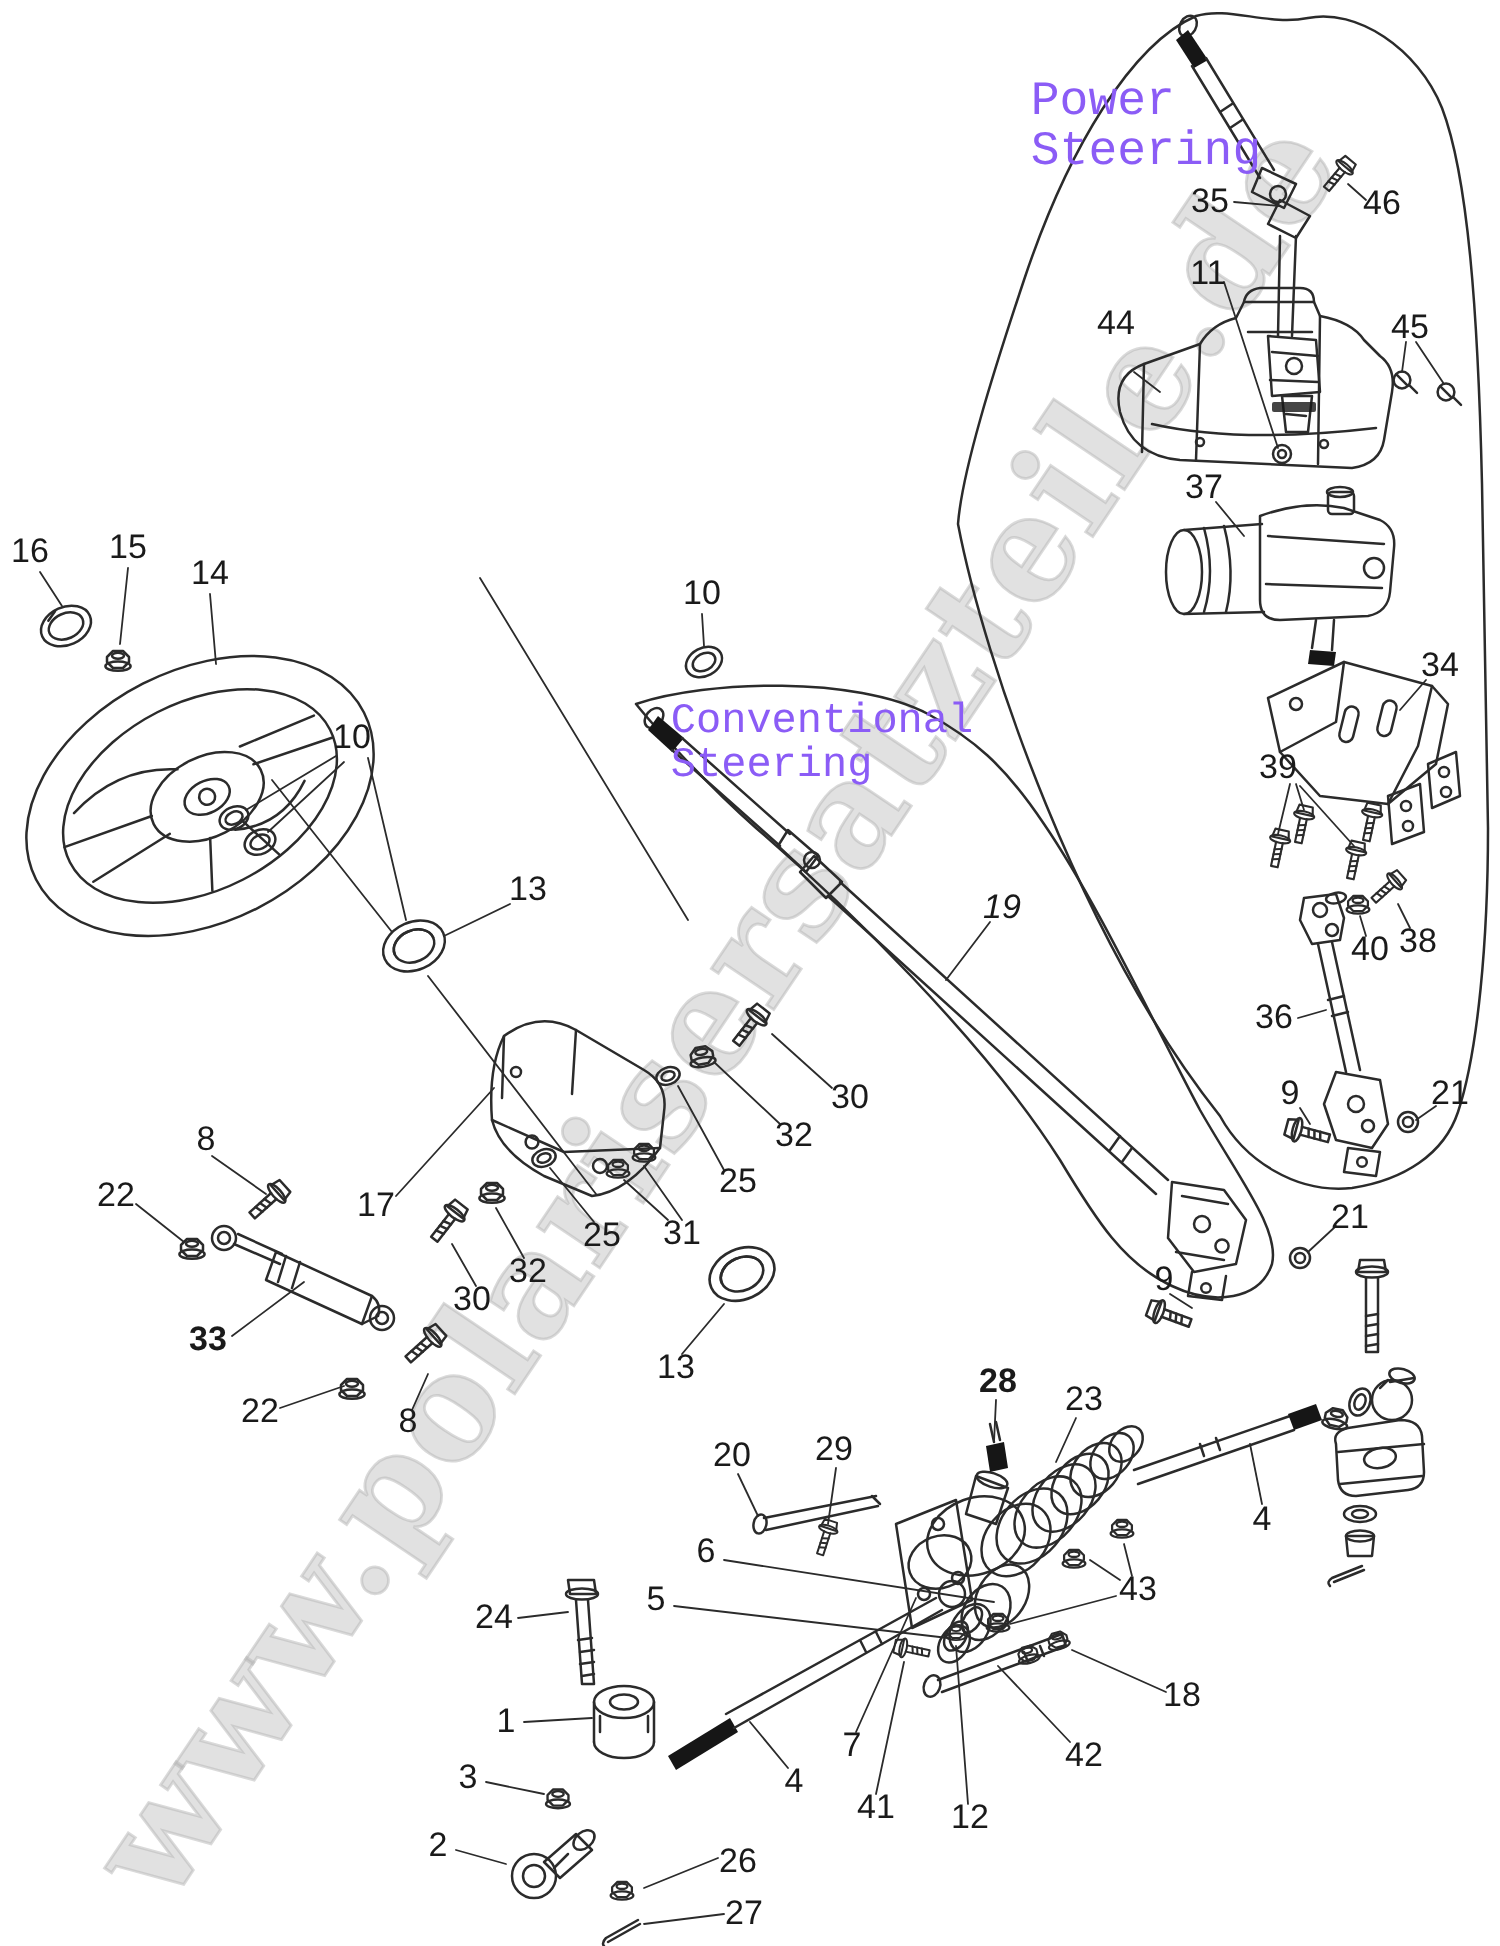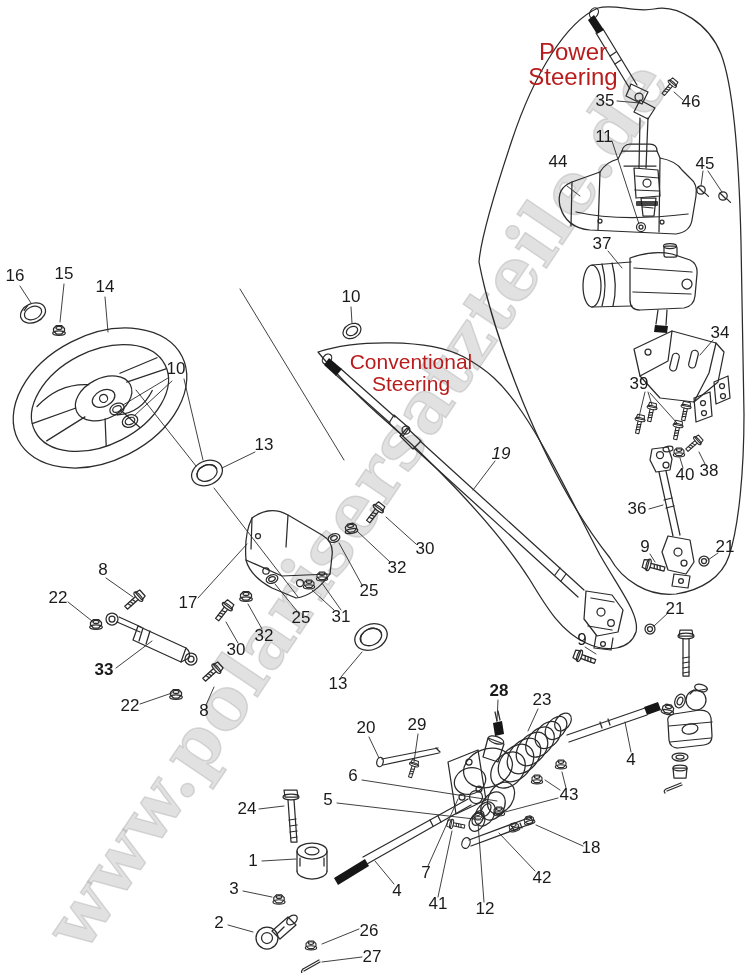--- a/index.html
+++ b/index.html
@@ -5,22 +5,22 @@
   :root { --line:#2b2b2b; --label:#1a1a1a; --wm:#c9c9c9; }
   html,body { margin:0; padding:0; background:#fff; }
   .stage { position:relative; width:750px; height:973px; background:#fff; overflow:hidden;
            font-family:"Liberation Sans", sans-serif; }
   svg.art { position:absolute; left:0; top:0; }
   .ink { stroke:var(--line); fill:none; stroke-width:1.25; stroke-linecap:round; stroke-linejoin:round; }
   .thin { stroke-width:0.9; }
   .solid { fill:#161616; stroke:none; }
   .callout { position:absolute; transform:translate(-50%,-50%);
              font-size:17px; color:var(--label); white-space:nowrap; }
-  .title { position:absolute; transform:translateX(-50%); text-align:center;
-           line-height:1.04; color:#b91c1c; white-space:nowrap; }
+  .title { position:absolute; transform:translateX(-50%); text-align:left;
+           line-height:1.04; color:#8b5cf6; white-space:nowrap;font-family:Liberation Mono, monospace; }
   .title span { display:block; }
   #power-title { left:573px; top:40px; font-size:24px; }
   #conv-title  { left:411px; top:351px; font-size:21px; }
   .wm-text { font-family:"DejaVu Serif", serif; font-weight:bold;
              fill:var(--wm); fill-opacity:0.55; stroke:#b5b5b5; stroke-opacity:0.5; stroke-width:1.4; }
 </style>
 </head>
 <body>
 
 <div class="stage">

